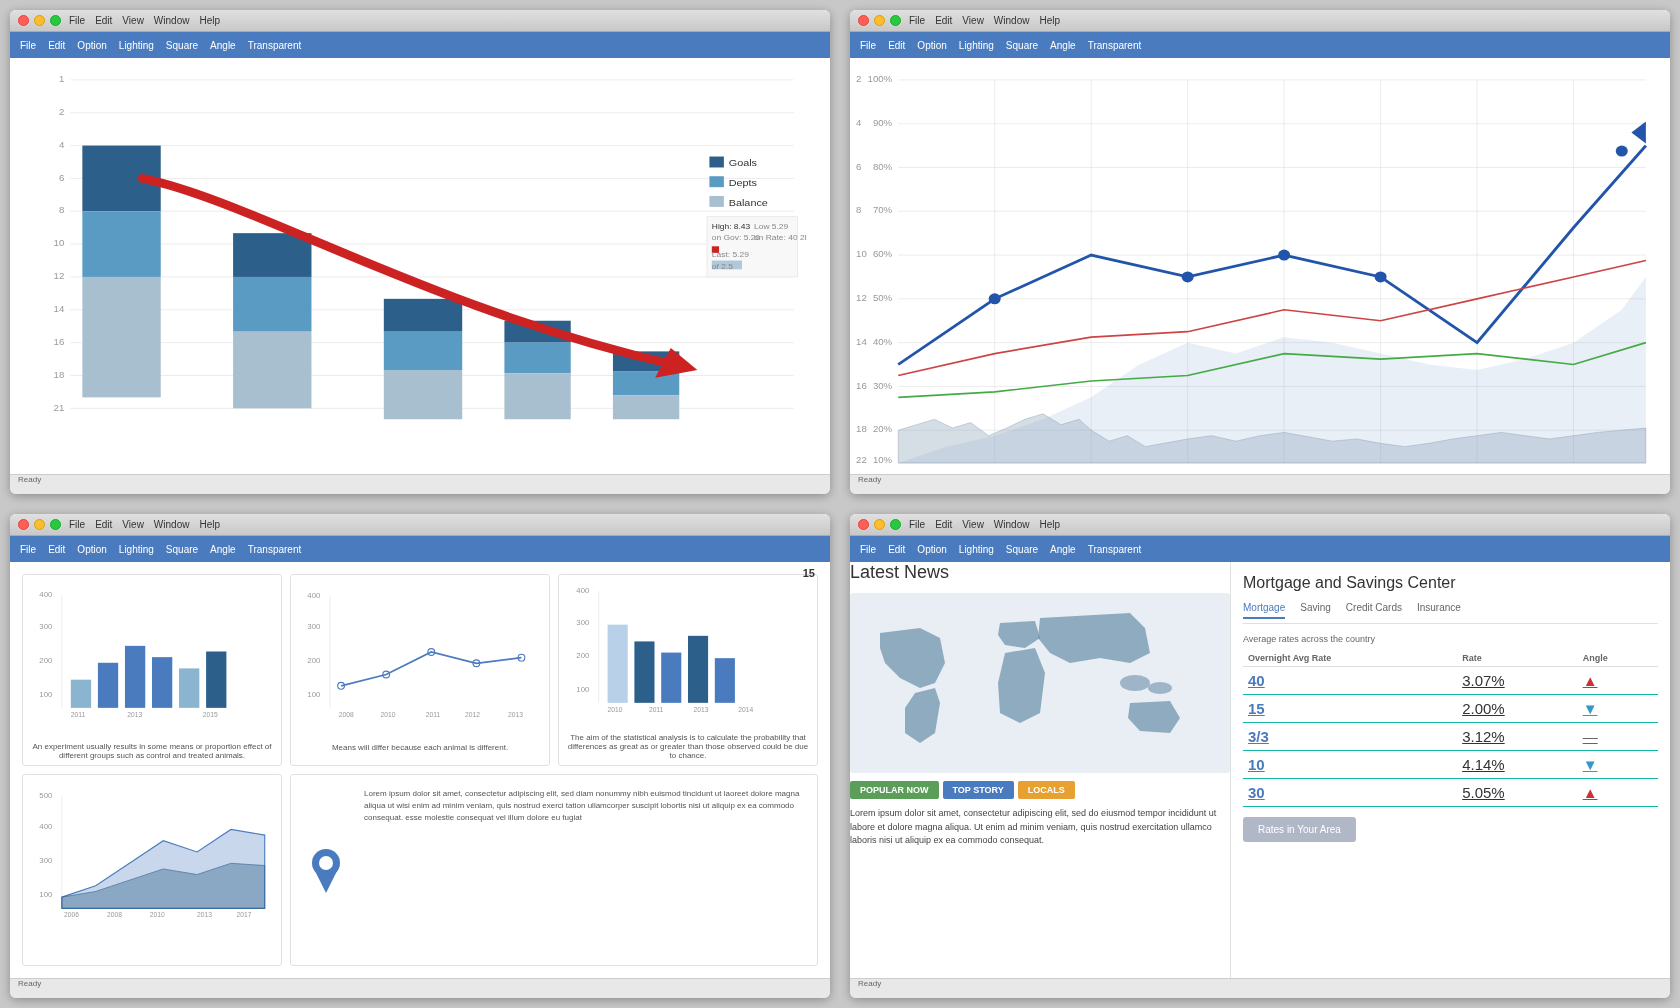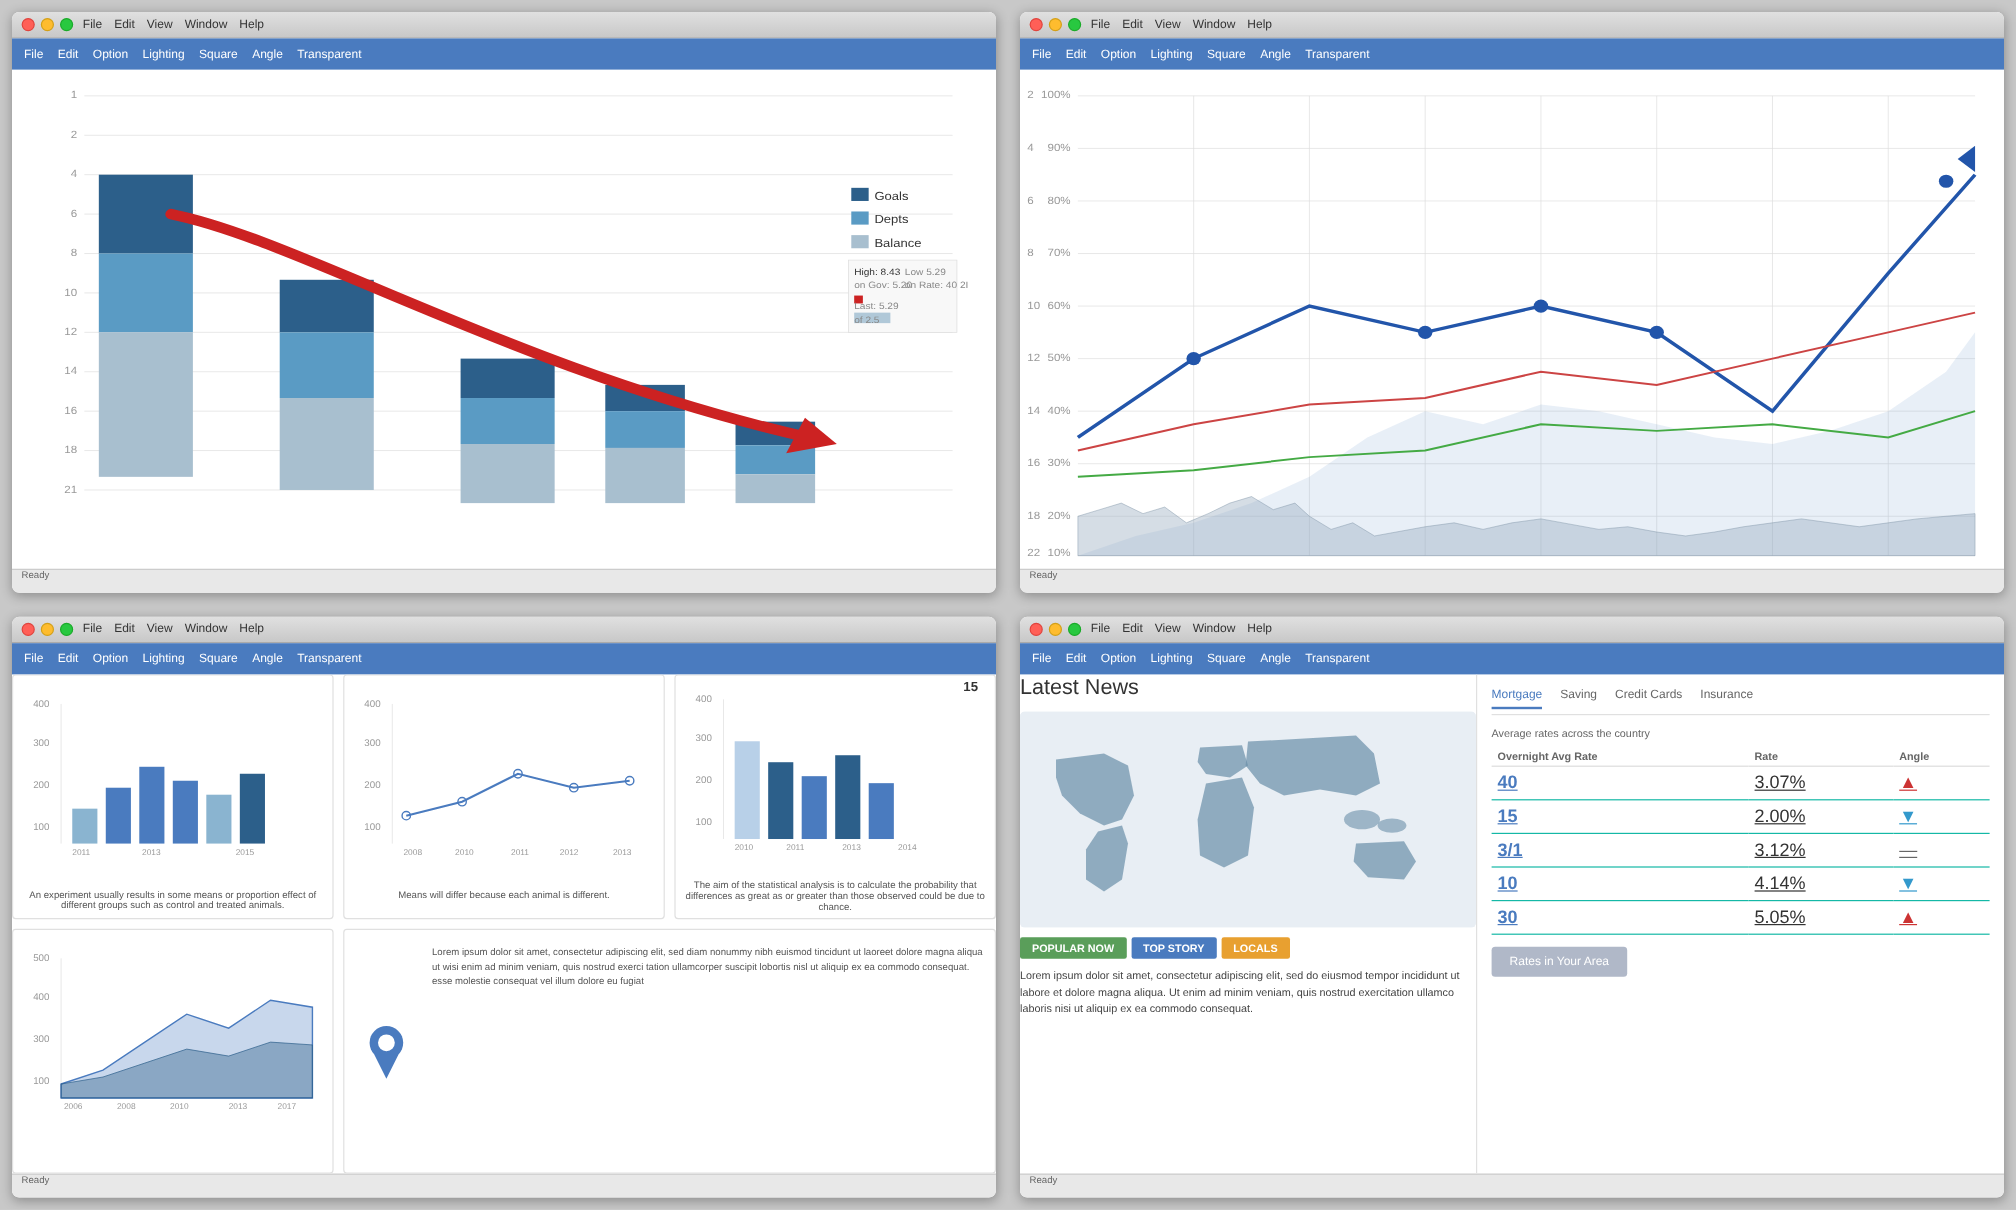--- a/index.html
+++ b/index.html
@@ -459,21 +459,21 @@
       <span class="toolbar-item">File</span>
       <span class="toolbar-item">Edit</span>
       <span class="toolbar-item">Option</span>
       <span class="toolbar-item">Lighting</span>
       <span class="toolbar-item">Square</span>
       <span class="toolbar-item">Angle</span>
       <span class="toolbar-item">Transparent</span>
     </div>
     <div class="window-content">
       <div style="position:absolute;top:5px;right:15px;font-size:11px;color:#333;font-weight:bold;">15</div>
-      <div style="display:grid;grid-template-columns:1fr 1fr 1fr;grid-template-rows:1fr 1fr;gap:8px;height:100%;">
+      <div style="display:grid;grid-template-columns:1fr 1fr 1fr;grid-template-rows:1fr 1fr;gap:8px;padding:12px;height:100%;">
 
         <div class="small-chart">
           <svg width="100%" height="80%" viewBox="0 0 220 120">
             <text x="10" y="12" font-size="7" fill="#999">400</text>
             <text x="10" y="40" font-size="7" fill="#999">300</text>
             <text x="10" y="70" font-size="7" fill="#999">200</text>
             <text x="10" y="100" font-size="7" fill="#999">100</text>
             <line x1="30" y1="10" x2="30" y2="110" stroke="#ddd" stroke-width="0.5"></line>
 
             <rect x="38" y="85" width="18" height="25" fill="#8ab4d0"></rect>
@@ -625,20 +625,21 @@
           <div class="news-tabs">
             <div class="news-tab tab-popular">POPULAR NOW</div>
             <div class="news-tab tab-top">TOP STORY</div>
             <div class="news-tab tab-locals">LOCALS</div>
           </div>
 
           <p class="news-text">Lorem ipsum dolor sit amet, consectetur adipiscing elit, sed do eiusmod  tempor  incididunt ut labore et dolore magna aliqua. Ut enim ad minim veniam, quis nostrud exercitation ullamco laboris nisi ut aliquip ex ea commodo consequat.</p>
         </div>
 
         <div class="mortgage-panel">
+          <h2 class="mortgage-title">Mortgage and Savings Center</h2>
           
           
           <div class="mortgage-tabs">
             <span class="mortgage-tab active">Mortgage</span>
             <span class="mortgage-tab">Saving</span>
             <span class="mortgage-tab">Credit Cards</span>
             <span class="mortgage-tab">Insurance</span>
           </div>
 
           <p class="rates-subtitle">Average rates across the country</p>
@@ -657,21 +658,21 @@
                 <td class="rate-name">40</td>
                 <td class="rate-value">3.07%</td>
                 <td class="rate-up">▲</td>
               </tr>
               <tr>
                 <td class="rate-name">15</td>
                 <td class="rate-value">2.00%</td>
                 <td class="rate-down">▼</td>
               </tr>
               <tr>
-                <td class="rate-name">3/1</td>
+                <td class="rate-name">3/3</td>
                 <td class="rate-value">3.12%</td>
                 <td class="rate-neutral">—</td>
               </tr>
               <tr>
                 <td class="rate-name">10</td>
                 <td class="rate-value">4.14%</td>
                 <td class="rate-down">▼</td>
               </tr>
               <tr>
                 <td class="rate-name">30</td>

